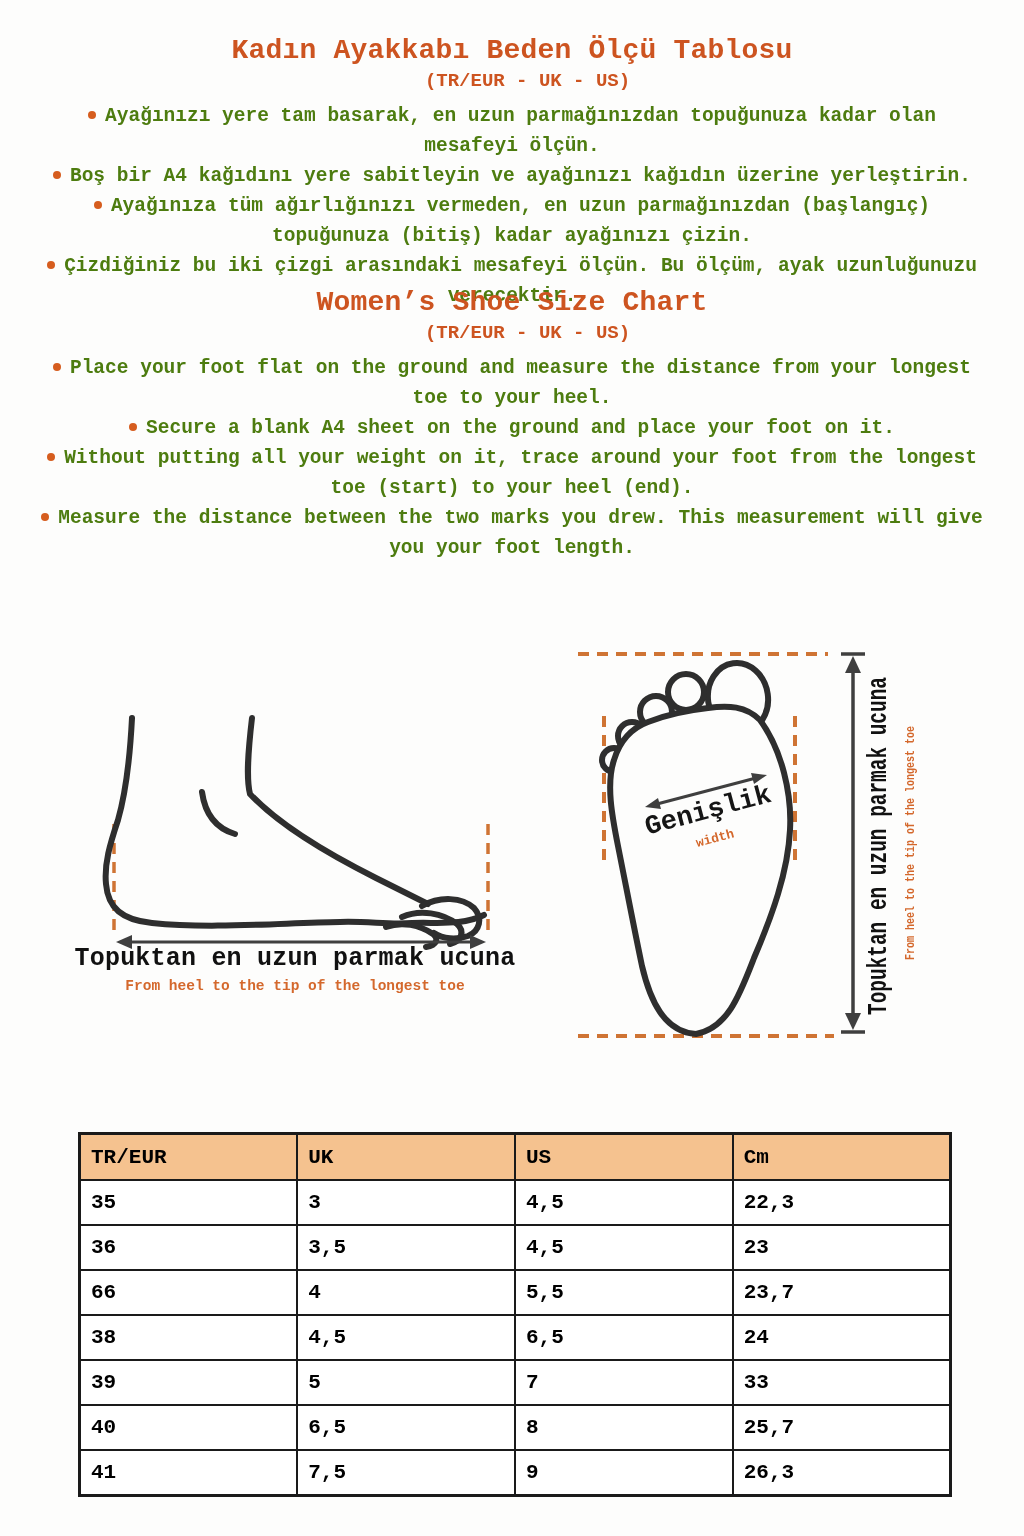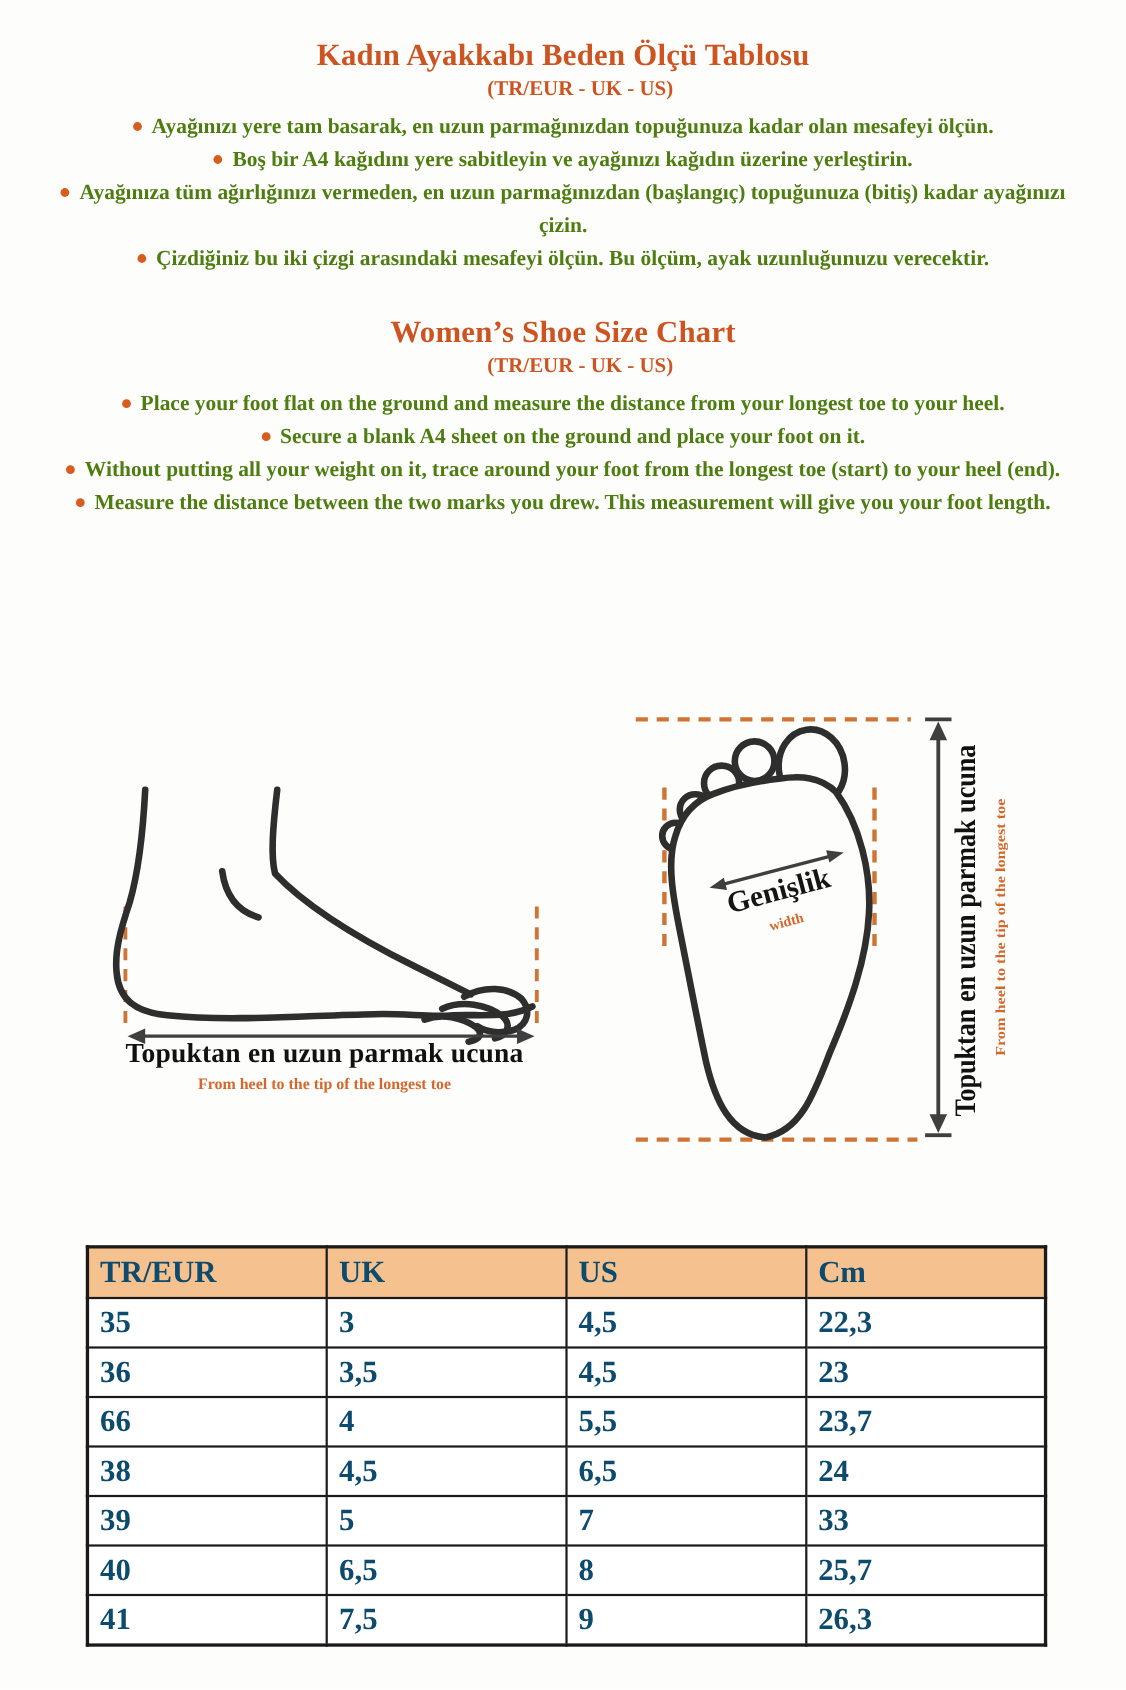--- a/index.html
+++ b/index.html
@@ -1,18 +1,18 @@
 <!DOCTYPE html>
 <html><head>
 <meta charset="utf-8">
 <style>
   html,body{margin:0;padding:0;background:#ffffff;}
   .page{
     position:relative;width:1024px;height:1536px;background:#fdfdfc;overflow:hidden;
-    font-family:Liberation Serif, serif;color:#1d1d1d;
+    font-family:Liberation Mono, monospace;color:#1d1d1d;
   }
   .sec{position:absolute;left:0;width:1024px;text-align:center;}
   .sec-tr{top:34px;}
   .sec-en{top:286px;}
   .sec h1{
     margin:0;font-size:28px;line-height:1.2;font-weight:bold;color:#cd5420;letter-spacing:.2px;
   }
   .sec .subtitle{
     margin-top:2px;font-size:19px;font-weight:bold;color:#cd5420;margin-left:31px;
   }
@@ -36,21 +36,21 @@
     font-size:14.5px;font-weight:bold;color:#d4682c;
   }
   .diagram-right{position:absolute;left:560px;top:10px;width:400px;height:404px;}
   .size-table{
     position:absolute;top:1132px;left:78px;width:874px;height:353px;
     border-collapse:collapse;table-layout:fixed;
     border:3px solid #1a1a1a;
   }
   .size-table th,.size-table td{
     border:2px solid #1a1a1a;text-align:left;padding:0 0 0 10px;
-    font-size:28px;font-weight:bold;color:#0c4a6e;vertical-align:middle;
+    font-size:21px;font-weight:bold;color:#000000;vertical-align:middle;
   }
   .size-table th{background:#f5c28f;height:44px;font-weight:bold;}
   .size-table td{height:43px;background:#fff;}
   .outline{fill:none;stroke:#2e2e2e;stroke-width:6;stroke-linecap:round;stroke-linejoin:round;}
   .toe{fill:#fdfdfc;stroke:#2e2e2e;stroke-width:6;}
   .dashed{stroke:#cf7434;stroke-width:3.5;fill:none;stroke-dasharray:11 8;}
   .arrow-line{stroke:#3f3f3f;stroke-width:3;fill:none;}
   .arrow-head{fill:#3f3f3f;stroke:none;}
 </style>
 </head>

